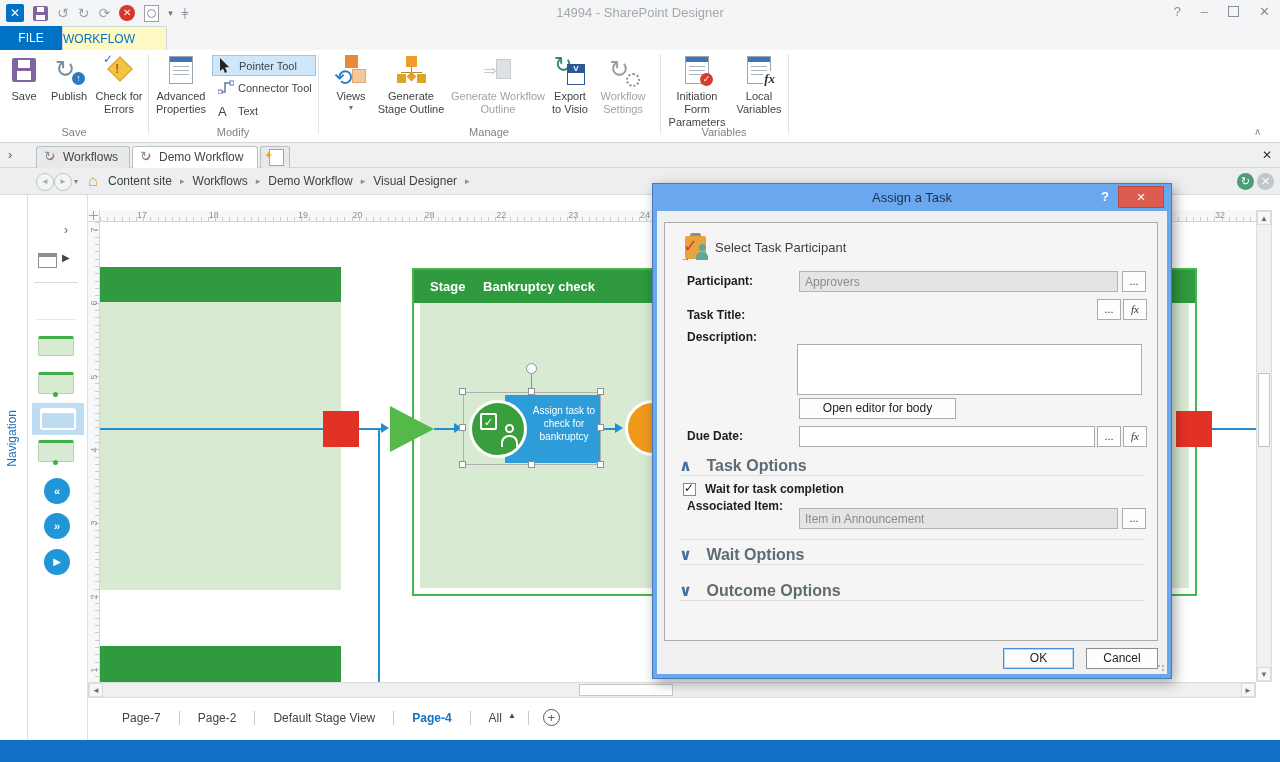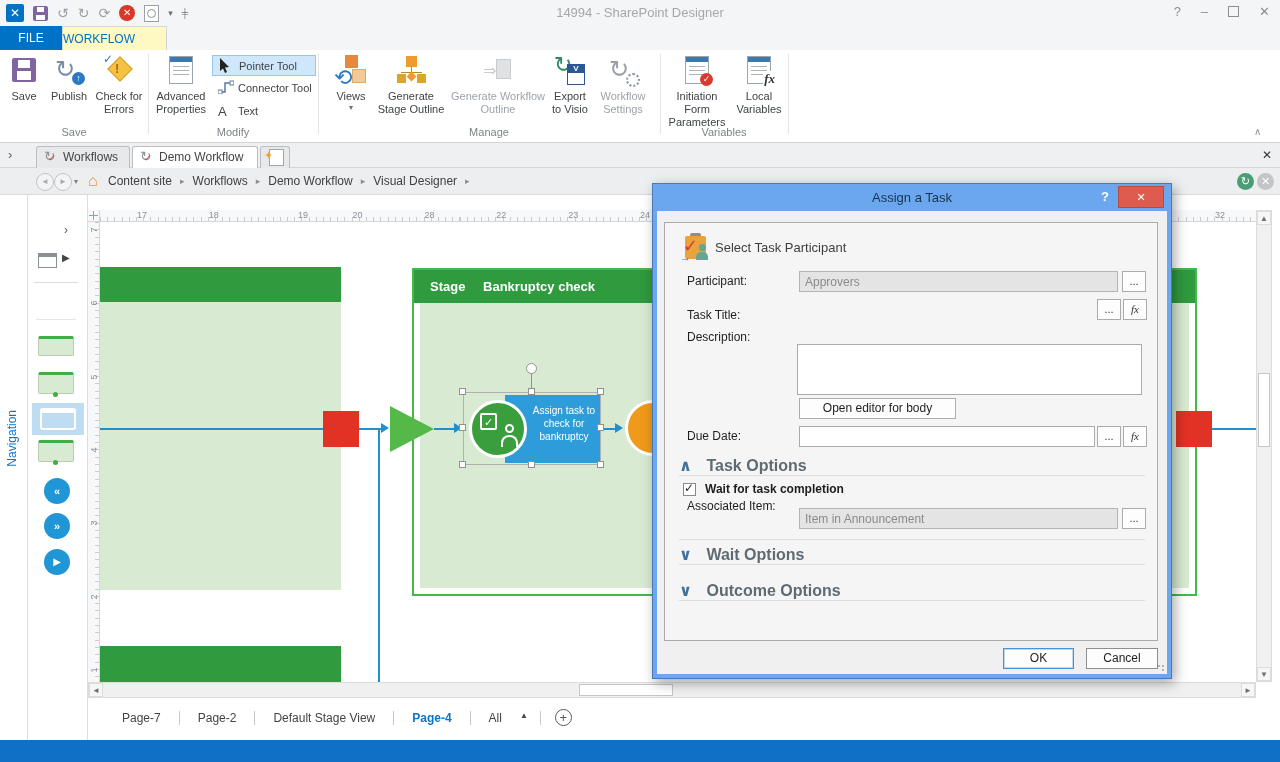--- a/index.html
+++ b/index.html
@@ -140,21 +140,21 @@
   .tc-head{position:absolute;left:33px;top:21px;width:9px;height:9px;border:2px solid #fff;border-radius:50%;box-sizing:border-box;}
   .tc-body{position:absolute;left:29px;top:32px;width:17px;height:12px;border:2px solid #fff;border-bottom:none;border-radius:8px 8px 0 0;box-sizing:border-box;}
   .ocirc{position:absolute;left:525px;top:178px;width:56px;height:56px;background:#f09a1c;border:3px solid #fff;border-radius:50%;box-sizing:border-box;}
   
   .dialog{left:652px;top:183px;width:520px;height:496px;background:#6ba7ee;border:1px solid #4a7ab5;box-sizing:border-box;box-shadow:3px 4px 12px rgba(0,0,0,.35);z-index:10;}
   .dlg-title{position:absolute;left:0;top:0;width:100%;height:27px;text-align:center;line-height:27px;color:#16324f;font-size:13px;}
   .dlg-help{position:absolute;right:62px;top:0;color:#fff;font-size:13px;font-weight:bold;line-height:26px;}
   .dlg-close{position:absolute;right:7px;top:2px;width:46px;height:22px;background:#dd5c4f;border:1px solid #b94a3e;color:#fff;text-align:center;line-height:20px;font-size:11px;box-sizing:border-box;}
   .dlg-body{position:absolute;left:4px;right:4px;top:27px;bottom:4px;background:#f0f0f0;}
   .dlg-panel{position:absolute;left:7px;top:11px;width:494px;height:419px;background:#f5f5f5;border:1px solid #ababab;box-sizing:border-box;}
-  .fld-label{position:absolute;left:22px;color:#1e1e1e;}
+  .fld-label{position:absolute;left:22px;color:#1e1e1e;font-weight:bold;}
   .inp{position:absolute;height:21px;border:1px solid #ababab;background:#fff;font-family:inherit;font-size:12px;color:#1e1e1e;padding:0 5px;box-sizing:border-box;}
   .inp.dis{background:#e4e4e4;color:#8b8b8b;border-color:#b4b4b4;}
   .mini{position:absolute;width:24px;height:21px;background:#fdfdfd;border:1px solid #ababab;font-size:11px;line-height:19px;text-align:center;box-sizing:border-box;color:#333;}
   .mini.fx{font-family:"Liberation Serif",serif;font-style:italic;}
   .txtarea{position:absolute;left:132px;top:121px;width:345px;height:51px;background:#fff;border:1px solid #ababab;box-sizing:border-box;}
   .openbtn{position:absolute;left:134px;top:175px;width:157px;height:21px;background:#fdfdfd;border:1px solid #ababab;text-align:center;line-height:19px;box-sizing:border-box;color:#1e1e1e;}
   .sect{position:absolute;left:14px;color:#5f6b73;font-weight:bold;font-size:16px;}
   .sect .chv{color:#41719c;margin-right:10px;font-weight:bold;}
   .shr{position:absolute;left:14px;width:466px;height:1px;background:#ddd;}
   .chkbox{position:absolute;left:18px;top:260px;width:13px;height:13px;border:1px solid #8a8a8a;background:#fff;box-sizing:border-box;}
@@ -172,21 +172,21 @@
   .hscroll{left:88px;top:682px;width:1168px;height:16px;background:#f0f0f0;border:1px solid #dcdcdc;box-sizing:border-box;}
   .sbtn{position:absolute;background:#f7f7f7;border:1px solid #dcdcdc;color:#6b6f73;font-size:8px;text-align:center;box-sizing:border-box;}
   .hthumb{position:absolute;left:490px;top:1px;width:94px;height:12px;background:#fff;border:1px solid #c6c6c6;box-sizing:border-box;}
   .vscroll{left:1256px;top:210px;width:16px;height:472px;background:#f0f0f0;border:1px solid #dcdcdc;box-sizing:border-box;}
   .vthumb{position:absolute;left:1px;top:162px;width:12px;height:74px;background:#fff;border:1px solid #c6c6c6;box-sizing:border-box;}
   .pagebar{left:88px;top:698px;width:1192px;height:42px;background:#fff;}
   .pgtabs{position:absolute;left:16px;top:11px;display:flex;align-items:center;gap:0;color:#444;font-size:12px;}
   .pgtab{padding:0 18px;}
   .pgtab.active{color:#1173c5;font-weight:bold;}
   .pgsep{width:1px;height:14px;background:#c8c8c8;}
-  .alltab{padding:0 12px 0 18px;display:flex;gap:18px;}
+  .alltab{padding:0 12px 0 18px;display:flex;gap:6px;}
   .alltri{font-size:8px;color:#444;}
   .addpg{margin-left:14px;width:17px;height:17px;border:1.5px solid #5a5a5a;border-radius:50%;color:#5a5a5a;font-size:13px;line-height:15px;text-align:center;box-sizing:border-box;}
   .statusbar{left:0;top:740px;width:1280px;height:22px;background:#1070c6;}
 </style>
 </head>
 <body>
 
 <div id="root">
 
   <div class="abs titlebar">

